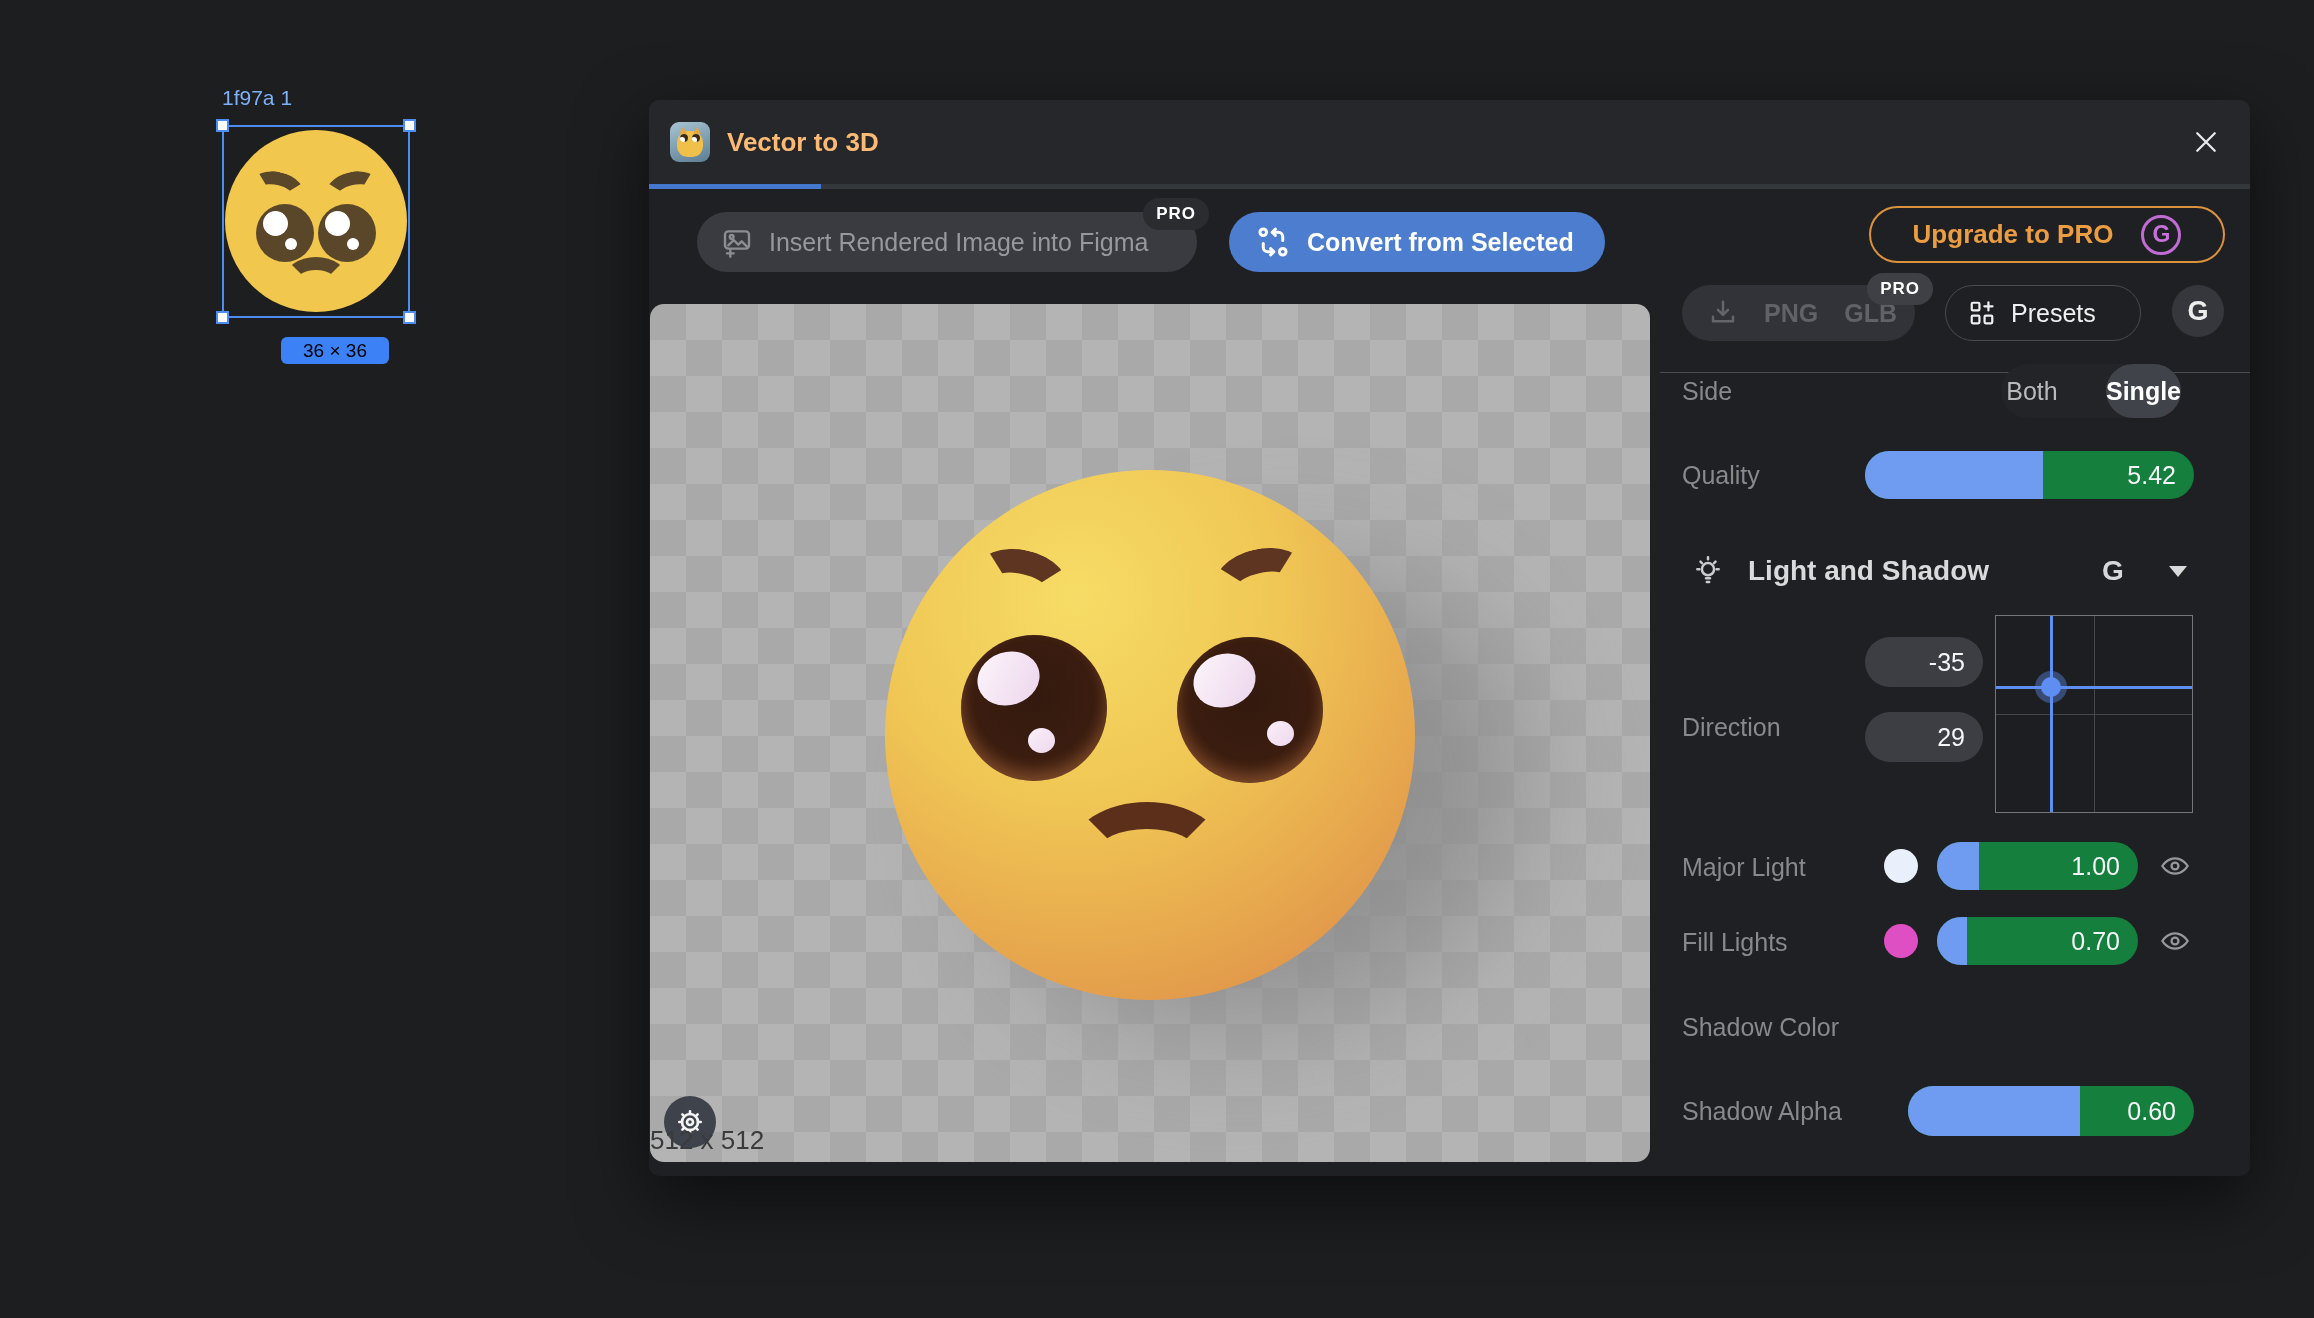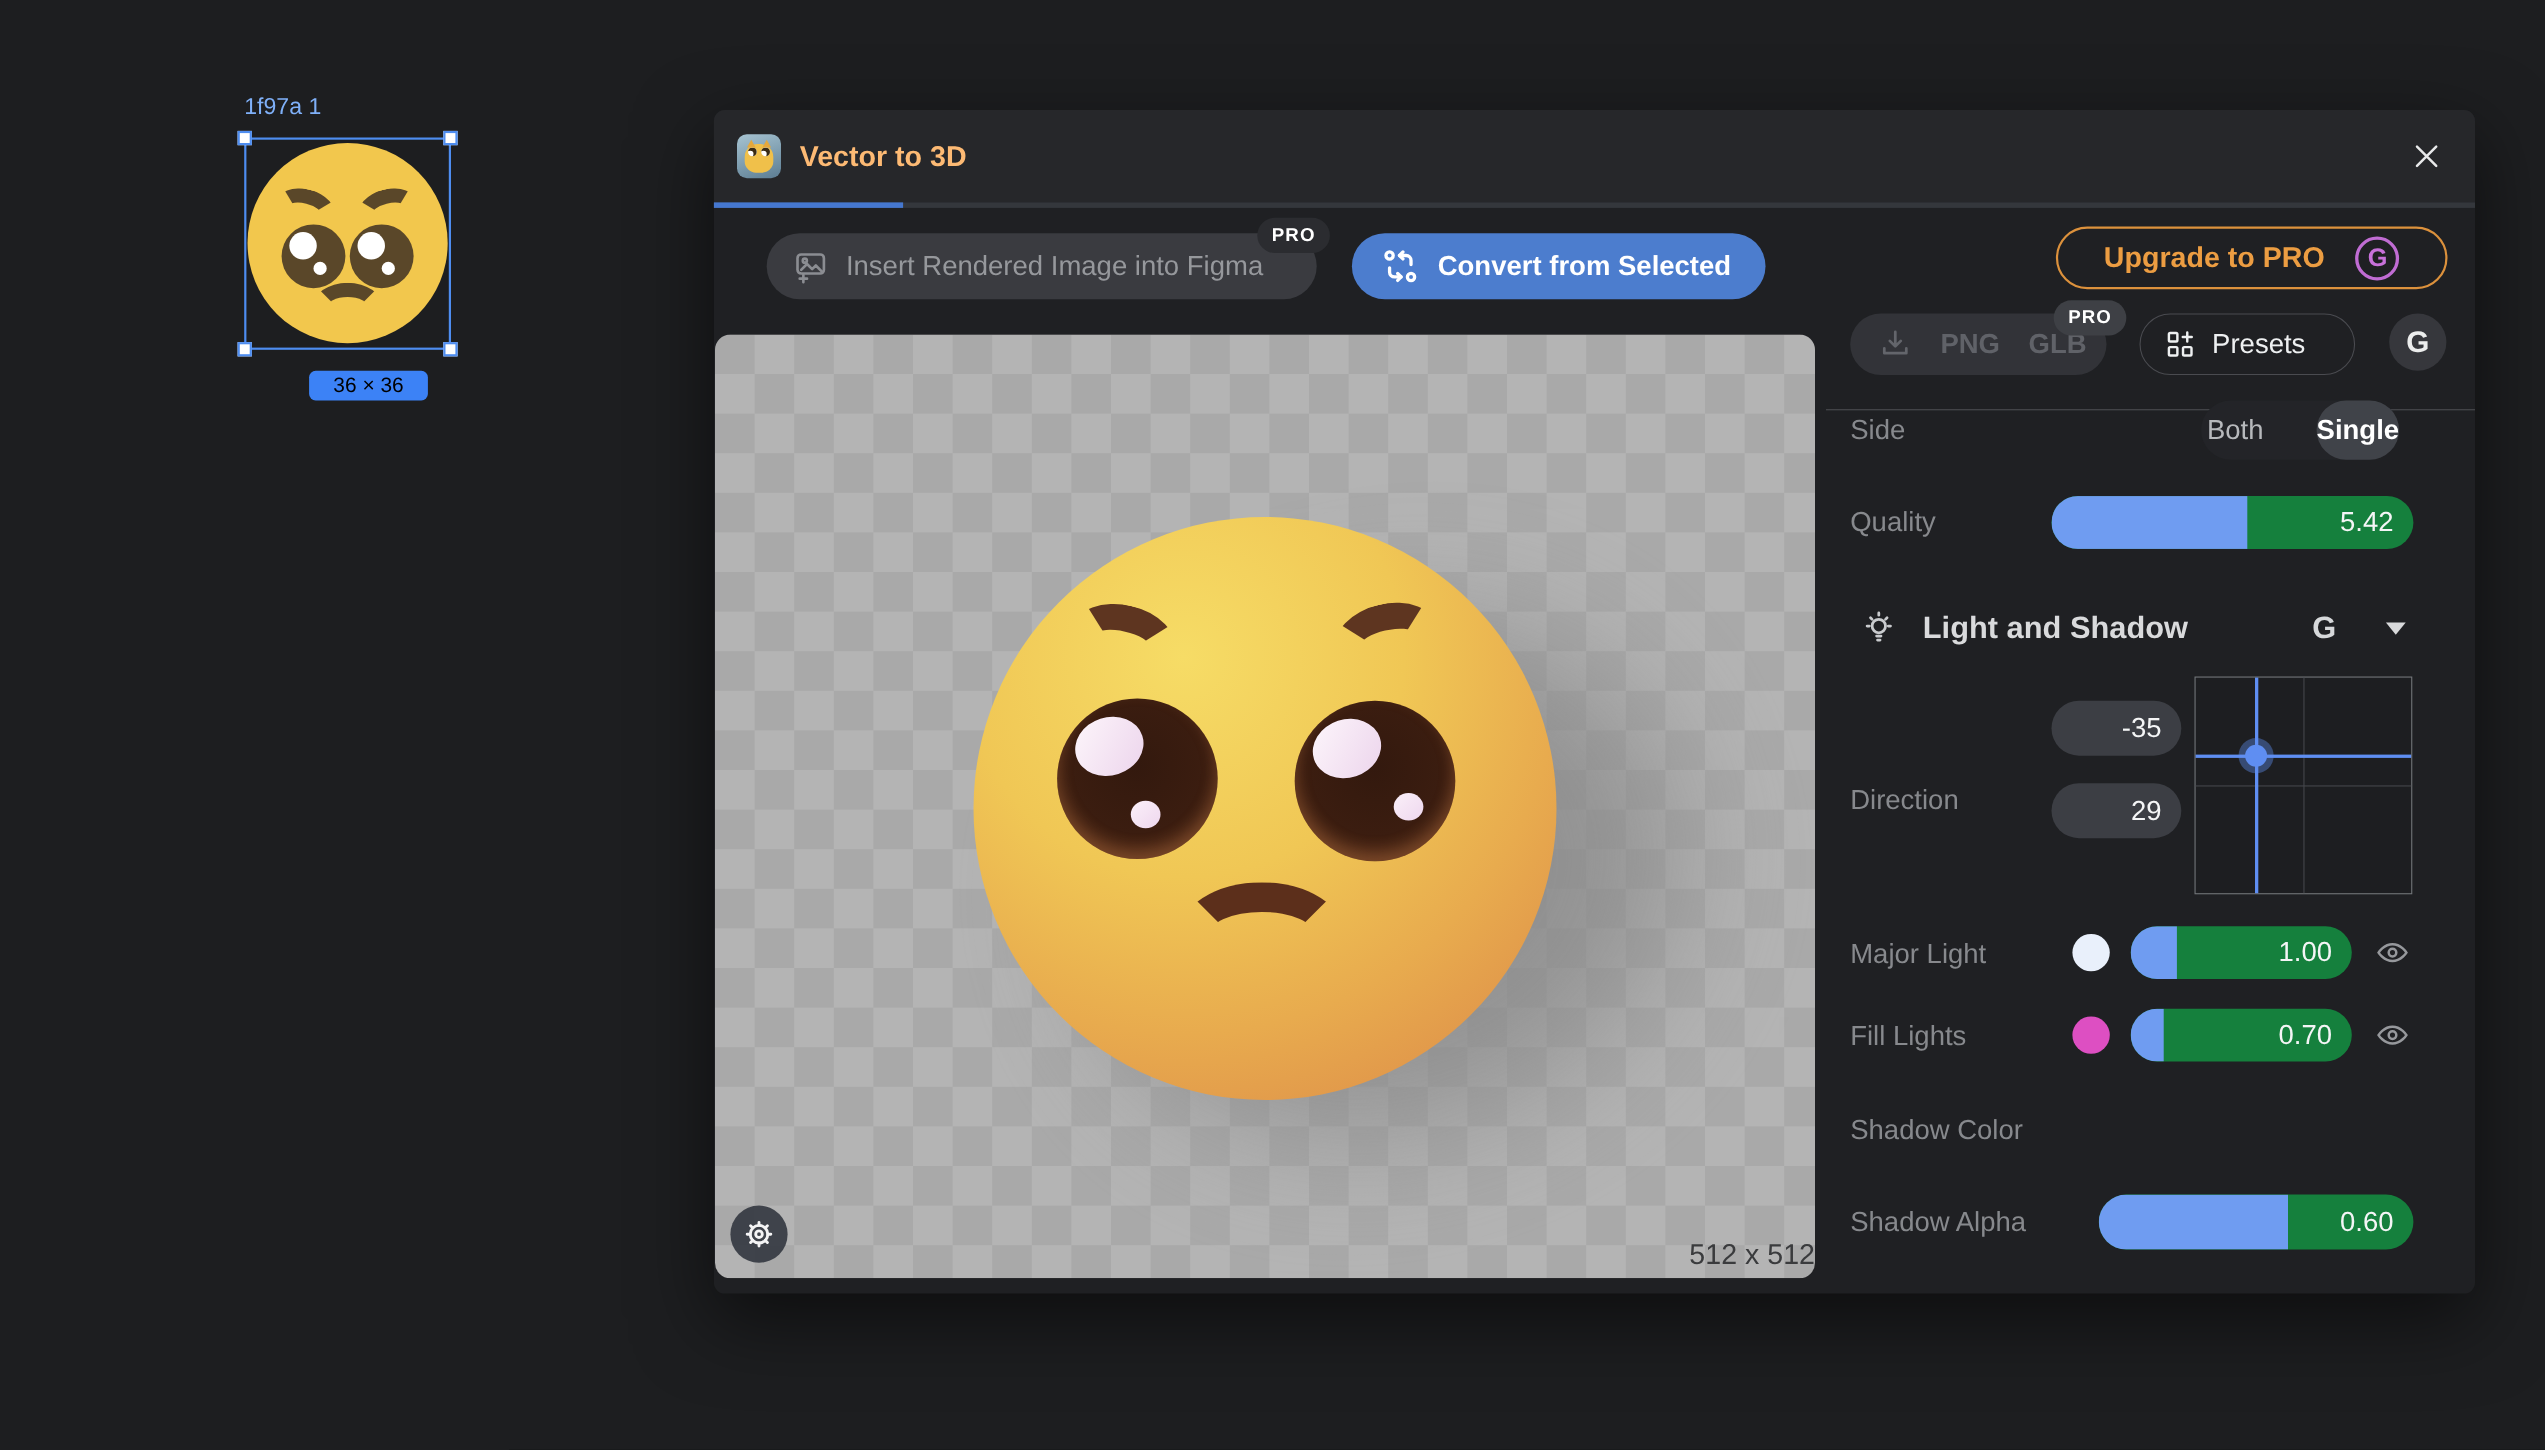--- a/index.html
+++ b/index.html
@@ -67,21 +67,21 @@
         box-shadow:inset 0 -8px 14px rgba(196,124,74,.35);}
   .e3-l{left:76px;top:165px}.e3-r{left:292px;top:167px}
   .hl-big{position:absolute;left:16px;top:17px;width:63px;height:53px;border-radius:50%;transform:rotate(-18deg);
           background:linear-gradient(135deg,#fdf6fb,#ecd4ec);}
   .hl-sm{position:absolute;width:27px;height:25px;border-radius:50%;background:linear-gradient(135deg,#fbf0f9,#eed7ee);}
   .hs-l{left:67px;top:93px}.hs-r{left:90px;top:84px}
   .mouth3{position:absolute;left:186px;top:332px;width:152px;height:98px;border:27px solid #5c2f1b;
           border-color:#5c2f1b transparent transparent transparent;border-radius:50%;box-sizing:border-box;}
   .gear-btn{position:absolute;left:14px;bottom:14px;width:52px;height:52px;border-radius:50%;background:rgba(53,58,66,.92);
             display:flex;align-items:center;justify-content:center;cursor:pointer;}
-  .size-label{position:absolute;left:0;right:0;bottom:6px;text-align:right;font-size:26px;color:#3a3b3d;}
+  .size-label{position:absolute;left:0;right:0;bottom:6px;text-align:left;font-size:26px;color:#3a3b3d;}
 
   
   .plabel{position:absolute;font-size:25px;color:#87898d;}
   .pill-btn{position:absolute;box-sizing:border-box;display:flex;align-items:center;cursor:pointer;}
   .btn-download{left:1033px;top:185px;width:233px;height:56px;border-radius:28px;background:#323338;color:#606268;
                 font-size:25px;font-weight:700;gap:26px;padding-left:26px;}
   .pro-badge2{position:absolute;top:-12px;right:-18px;background:#3e4045;color:#fff;font-size:17px;font-weight:700;
               letter-spacing:1px;padding:6px 13px;border-radius:16px;}
   .btn-presets{left:1296px;top:185px;width:196px;height:56px;border-radius:28px;border:1.5px solid #4a4b50;color:#eef0f1;
                font-size:25px;gap:15px;padding-left:22px;background:transparent;}

